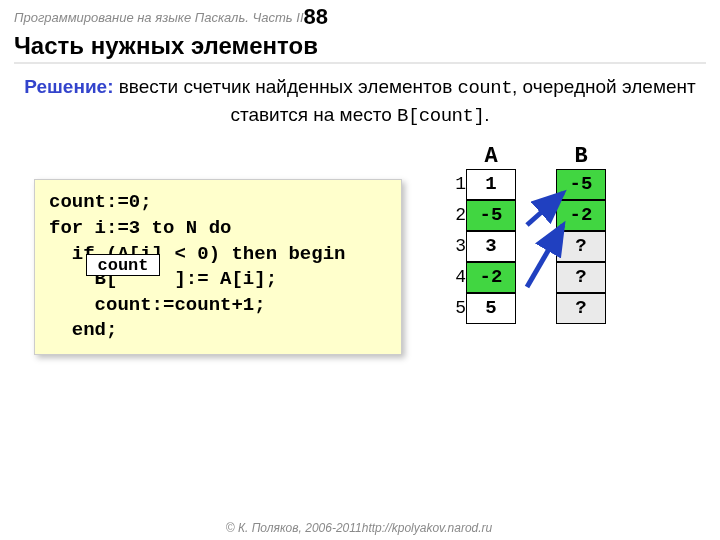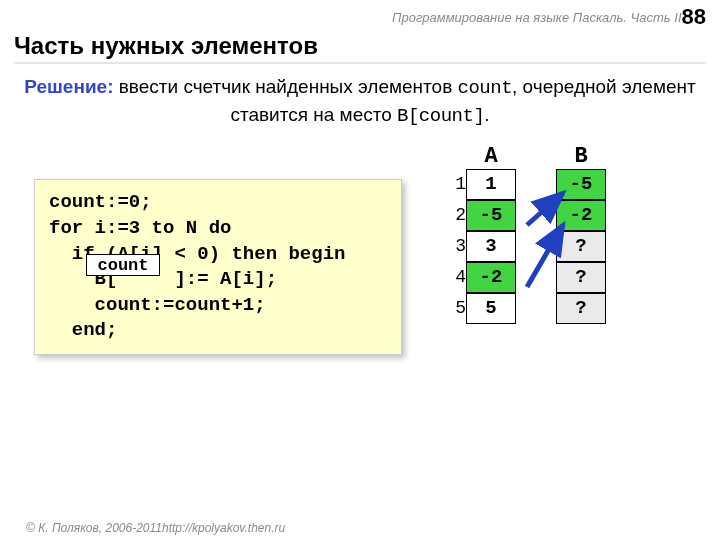--- a/index.html
+++ b/index.html
@@ -8,21 +8,21 @@
     width: 720px;
     height: 540px;
     background: #fff;
     font-family: Arial, sans-serif;
     position: relative;
     overflow: hidden;
   }
   .header {
     display: flex;
     align-items: center;
-    justify-content: flex-end;
+    justify-content: flex-start;
     padding: 4px 14px 2px 14px;
     color: #8a8a8a;
     font-size: 13px;
     font-style: italic;
   }
   .page-number {
     font-size: 22px;
     font-weight: bold;
     color: #000;
     font-style: normal;
@@ -124,23 +124,23 @@
     background: #fff;
   }
   .cell.neg { background: #41d641; }
   .cell.gray { background: #eaeaea; }
   .gap-col { width: 40px; }
   .footer {
     position: absolute;
     bottom: 2px;
     left: 0;
     right: 0;
-    padding: 0 14px 3px 26px;
+    padding: 0 14px 3px 12px;
     display: flex;
-    justify-content: flex-start;
+    justify-content: center;
     font-size: 12px;
     font-style: italic;
     color: #8a8a8a;
   }
   svg.arrows {
     position: absolute;
     left: 527px;
     top: 42px;
     overflow: visible;
     z-index: 2;
@@ -243,14 +243,14 @@
       </marker>
     </defs>
     <line x1="0" y1="48" x2="36" y2="16" stroke="#2040c0" stroke-width="5" marker-end="url(#ah)"></line>
     <line x1="0" y1="110" x2="36" y2="48" stroke="#2040c0" stroke-width="5" marker-end="url(#ah)"></line>
   </svg>
 
 </div>
 
 <div class="footer">
   <span>© К. Поляков, 2006-2011</span>
-  <span>http://kpolyakov.then.ru</span>
+  <span>http://kpolyakov.narod.ru</span>
 </div>
 
 </body></html>

